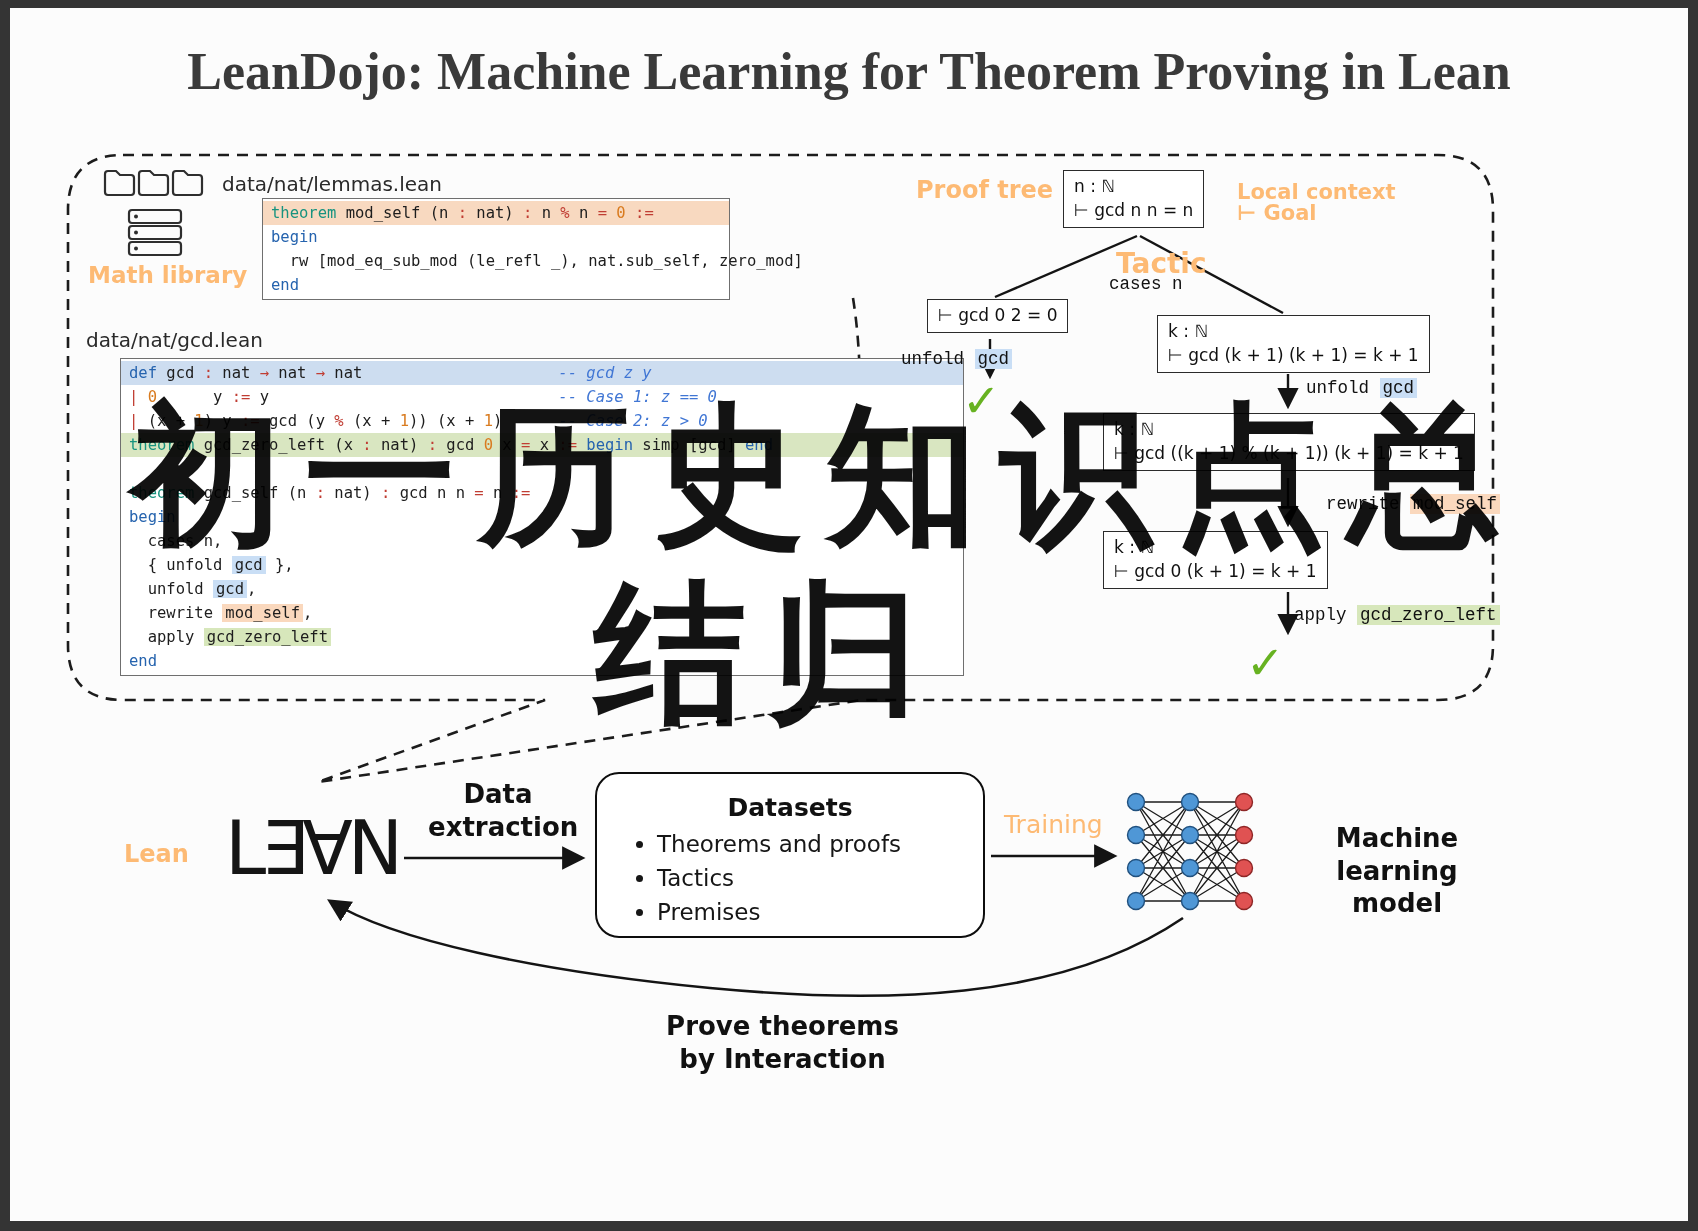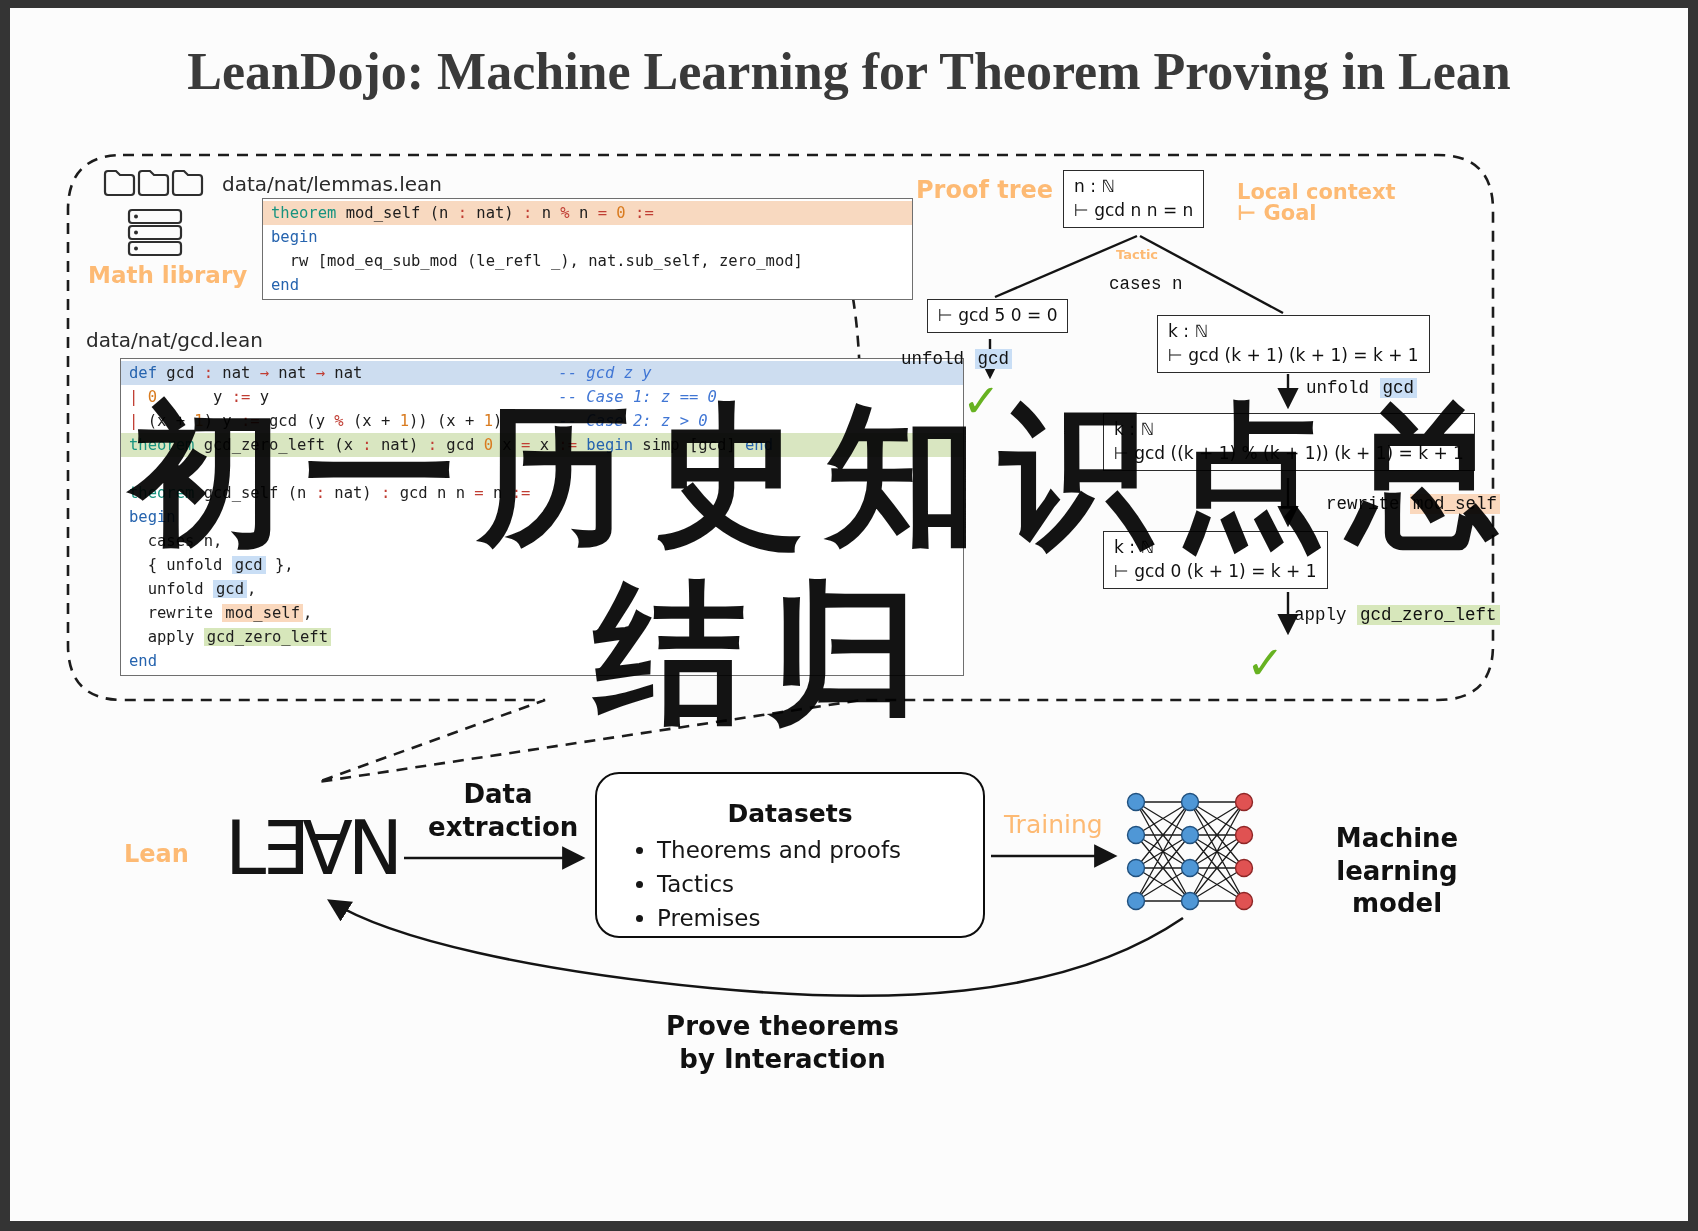--- a/index.html
+++ b/index.html
@@ -25,21 +25,21 @@
   .tk-hB{background:#c9def5;padding:0 3px}
   .tk-hP{background:#fad8bd;padding:0 3px}
   .tk-hG{background:#d7e7bb;padding:0 3px}
   .treebox{position:absolute;border:1.7px solid #2b2b2b;background:#fff;color:#101010;z-index:3;font-size:17px;line-height:1.4;padding:4px 10px;white-space:nowrap}
   .treebox.center{text-align:center}
   .tac{position:absolute;font-family:Liberation Mono, monospace;font-size:17.5px;color:#101010;z-index:3;white-space:nowrap}
   .check{position:absolute;font-size:46px;font-weight:bold;color:#67b221;z-index:3;line-height:1}
   .wm{position:absolute;z-index:20;font-weight:700;color:#000;opacity:.92;font-size:152px;letter-spacing:22px;line-height:1;white-space:nowrap}
   .pipe-label{position:absolute;z-index:3;color:#111;text-align:center;font-weight:bold;font-size:26px;line-height:1.25}
   .datasets-box{position:absolute;left:595px;top:772px;width:390px;height:166px;border:2.6px solid #0d0d0d;border-radius:24px;background:#fff;z-index:3}
-  .datasets-title{text-align:center;font-weight:bold;font-size:25px;color:#111;margin-top:25px}
+  .datasets-title{text-align:center;font-weight:bold;font-size:25px;color:#111;margin-top:19px}
   .datasets-box ul{margin:9px 0 0 60px;font-size:23px;color:#161616}
   .datasets-box li{margin-bottom:8px}
 </style>
 </head>
 <body>
 
 <div class="page"></div>
 
 <h1 class="title">LeanDojo: Machine Learning for Theorem Proving in Lean</h1>
 
@@ -79,21 +79,21 @@
   </g>
   <g fill="#2e2e2e">
     <circle cx="34" cy="50.5" r="2"></circle>
       <circle cx="34" cy="66.5" r="2"></circle>
       <circle cx="34" cy="82.5" r="2"></circle>
   </g>
 </svg>
 
 <div class="lbl bold" style="left:88px;top:262px;font-size:23px">Math library</div>
 <div class="lbl filename" style="left:222px;top:172px">data/nat/lemmas.lean</div>
-<div class="codebox" style="left:262px;top:198px;width:651px">
+<div class="codebox" style="left:262px;top:198px;width:468px">
     <div class="code-line lbg-peach"><span class="tk-k2">theorem</span><span> mod_self (n </span><span class="tk-op">: </span><span>nat</span><span>) </span><span class="tk-op">: </span><span>n </span><span class="tk-op">% </span><span>n </span><span class="tk-op">= </span><span class="tk-num">0</span><span> </span><span class="tk-op">:=</span></div>
     <div class="code-line"><span class="tk-k1">begin</span></div>
     <div class="code-line"><span>  rw [mod_eq_sub_mod (le_refl _), nat.sub_self, zero_mod]</span></div>
     <div class="code-line"><span class="tk-k1">end</span></div>
   </div>
 
 <div class="lbl filename" style="left:86px;top:328px">data/nat/gcd.lean</div>
 <div class="codebox" style="left:120px;top:358px;width:844px">
     <div class="code-line lbg-blue"><span class="tk-k1">def</span><span> gcd </span><span class="tk-op">: </span><span>nat </span><span class="tk-op">→ </span><span>nat </span><span class="tk-op">→ </span><span>nat</span><span>                     </span><span class="tk-cm">-- gcd z y</span></div>
     <div class="code-line"><span class="tk-op">| </span><span class="tk-num">0</span><span>      y </span><span class="tk-op">:= </span><span>y</span><span>                               </span><span class="tk-cm">-- Case 1: z == 0</span></div>
@@ -113,24 +113,24 @@
 <div class="lbl bold" style="left:916px;top:176px;font-size:24px">Proof tree</div>
 
 <div class="treebox" style="left:1063px;top:170px">
   <div>n : ℕ</div>
   <div>⊢ gcd n n = n</div>
 </div>
 
 <div class="lbl bold" style="left:1237px;top:180px;font-size:21px">Local context</div>
 <div class="lbl bold" style="left:1237px;top:201px;font-size:21px">⊢ Goal</div>
 
-<div class="lbl bold" style="left:1116px;top:247px;font-size:13px">Tactic</div>
+<div class="lbl bold" style="left:1116px;top:247px;font-size:28px">Tactic</div>
 <div class="tac" style="left:1109px;top:274px">cases n</div>
 
-<div class="treebox center" style="left:927px;top:299px">⊢ gcd 5 0 = 0</div>
+<div class="treebox center" style="left:927px;top:299px">⊢ gcd 0 2 = 0</div>
 <div class="tac" style="left:901px;top:349px"><span>unfold </span><span class="tk-hB">gcd</span></div>
 <div class="check" style="left:962px;top:378px">✓</div>
 
 <div class="treebox" style="left:1157px;top:315px">
   <div>k : ℕ</div>
   <div>⊢ gcd (k + 1) (k + 1) = k + 1</div>
 </div>
 <div class="tac" style="left:1306px;top:378px"><span>unfold </span><span class="tk-hB">gcd</span></div>
 
 <div class="treebox" style="left:1103px;top:413px">

